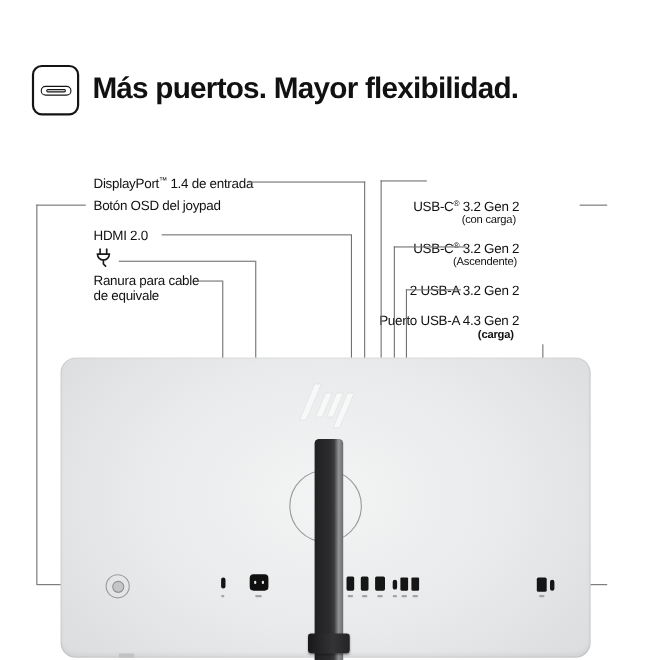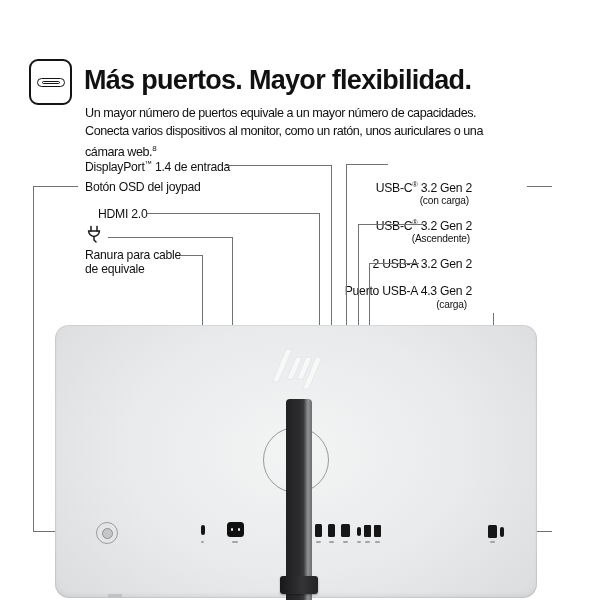--- a/index.html
+++ b/index.html
@@ -73,31 +73,26 @@
 <body>
 
 <div class="stage" data-interactable="false">
 
   <div class="usbc-badge" data-interactable="false">
     <div class="usbc-pill" data-interactable="false">
       <div class="usbc-pill-inner" data-interactable="false"></div>
     </div>
   </div>
   <div class="title" data-interactable="false">Más puertos. Mayor flexibilidad.</div>
-  <div class="body-copy" data-interactable="false">
-    <span data-interactable="false">Un mayor número de puertos equivale a un mayor número de capacidades.</span><br>
-    <span data-interactable="false">Conecta varios dispositivos al monitor, como un ratón, unos auriculares o una</span><br>
-    <span data-interactable="false">cámara web.</span><sup data-interactable="false">8</sup>
-  </div>
 
   <div class="lbl" style="left:85px; top:139px;" data-interactable="false">
     <span data-interactable="false">DisplayPort</span><sup data-interactable="false">™</sup><span data-interactable="false"> 1.4 de entrada</span>
   </div>
   <div class="lbl" style="left:85px; top:160px;" data-interactable="false">Botón OSD del joypad</div>
-  <div class="lbl" style="left:98px; top:187px;" data-interactable="false">HDMI 2.0</div>
+  <div class="lbl" style="left:85px; top:187px;" data-interactable="false">HDMI 2.0</div>
 
   <svg class="plug-icon" width="18" height="20" viewBox="0 0 18 20" data-interactable="false">
     <g fill="none" stroke="#1a1a1a" stroke-width="1.5" stroke-linecap="round">
       <line x1="6" y1="1.5" x2="6" y2="6"></line>
       <line x1="12" y1="1.5" x2="12" y2="6"></line>
       <path d="M3.6 6 L14.4 6 A5.4 5.4 0 0 1 3.6 6 Z"></path>
       <path d="M9 11.5 L9 15 L11 17"></path>
     </g>
   </svg>
 
@@ -112,21 +107,21 @@
   <div class="sub" style="right:83px; top:174.5px;" data-interactable="false">(con carga)</div>
 
   <div class="lbl lbl-right" style="right:80px; top:198px;" data-interactable="false">
     <span data-interactable="false">USB-C</span><sup data-interactable="false">®</sup><span data-interactable="false"> 3.2 Gen 2</span>
   </div>
   <div class="sub" style="right:82px; top:212.5px;" data-interactable="false">(Ascendente)</div>
 
   <div class="lbl lbl-right" style="right:80px; top:237px;" data-interactable="false">2 USB-A 3.2 Gen 2</div>
 
   <div class="lbl lbl-right" style="right:80px; top:264px;" data-interactable="false">Puerto USB-A 4.3 Gen 2</div>
-  <div class="sub" style="right:85px; top:278.5px;" data-interactable="false">(carga)</div>
+  <div class="sub" style="right:85px; top:278.5px;font-weight:bold;" data-interactable="false">(carga)</div>
 
   <div class="hl" style="left:225px; top:145px; width:107px;" data-interactable="false"></div>
   <div class="vl" style="left:331px; top:145px; height:357px;" data-interactable="false"></div>
 
   <div class="hl" style="left:33px; top:166px; width:45px;" data-interactable="false"></div>
   <div class="vl" style="left:33px; top:166px; height:345px;" data-interactable="false"></div>
   <div class="hl" style="left:33px; top:511px; width:62px;" data-interactable="false"></div>
 
   <div class="hl" style="left:147px; top:193px; width:172px;" data-interactable="false"></div>
   <div class="vl" style="left:319px; top:193px; height:309px;" data-interactable="false"></div>

